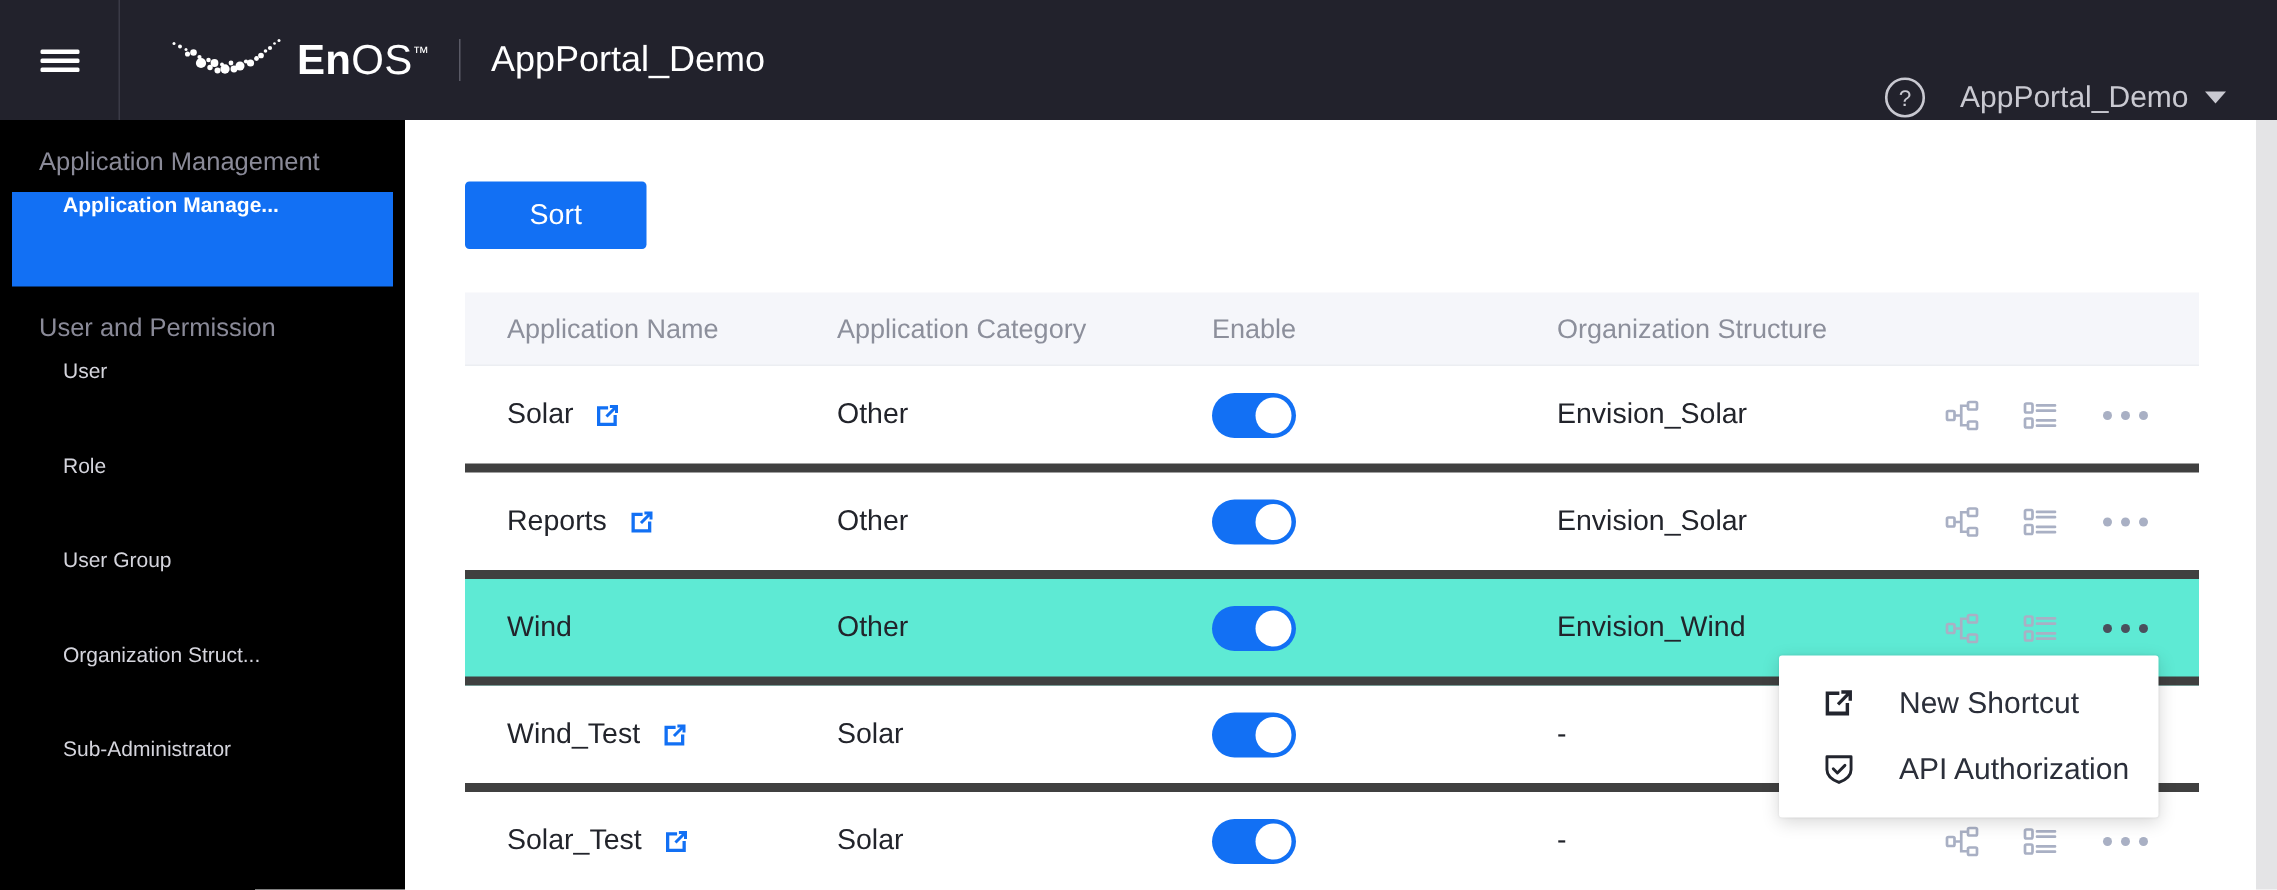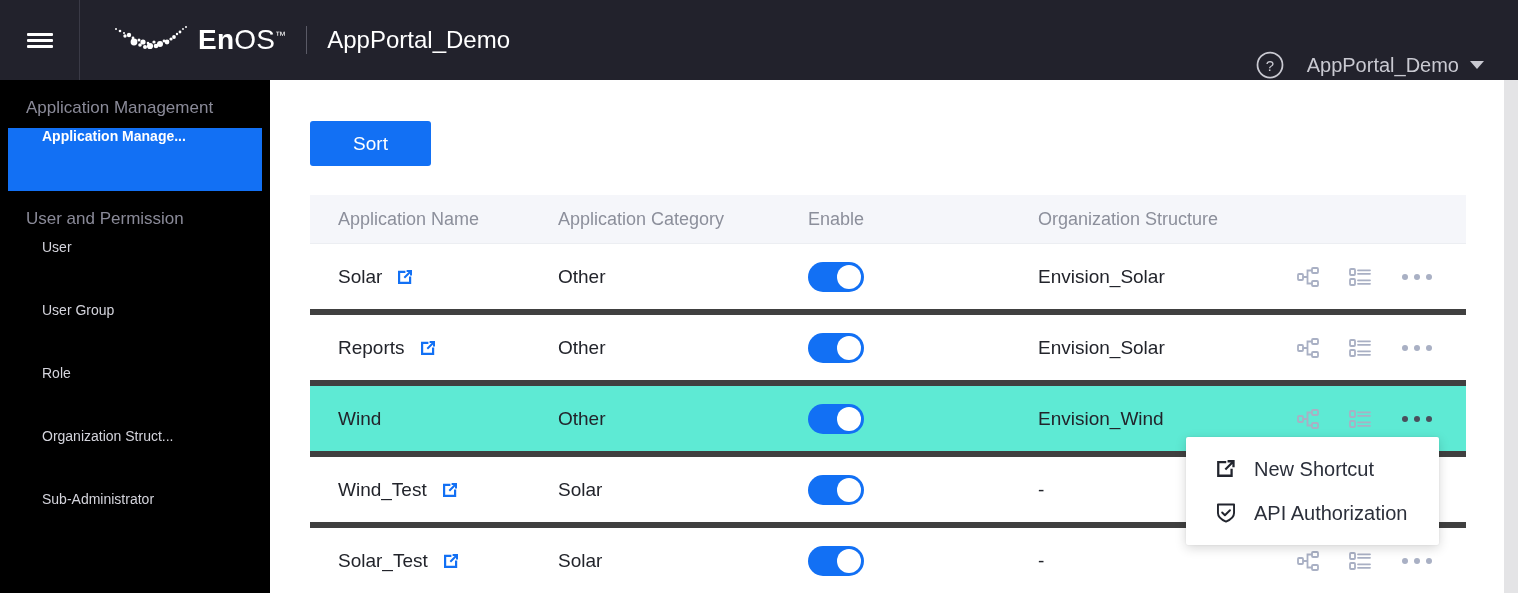--- a/index.html
+++ b/index.html
@@ -146,21 +146,21 @@
   #row-menu {
     position: absolute; left: 1186px; top: 437px;
     width: 253px; height: 108px;
     background: #ffffff;
     box-shadow: 0 3px 12px rgba(0,0,0,.16), 0 0 2px rgba(0,0,0,.08);
     border-radius: 2px;
     padding: 10px 0;
     z-index: 40;
   }
   .menu-item {
-    height: 44px; display: flex; align-items: center; gap: 16px;
+    height: 44px; display: flex; align-items: center; gap: 28px;
     padding-left: 28px; color: #2b2f3a; font-size: 20px;
     cursor: pointer; white-space: nowrap;
   }
 
   
   #scrollbar-track {
     position: absolute; right: 0; top: 80px;
     width: 14px; height: 513px;
     background: #e4e4e6;
   }
@@ -230,24 +230,24 @@
   <div class="nav-group-title">Application Management</div>
   <div class="nav-item active">
     <span>Application Manage...</span>
   </div>
 
   <div class="nav-group-title">User and Permission</div>
   <div class="nav-item">
     <span>User</span>
   </div>
   <div class="nav-item">
+    <span>Role</span>
+  </div>
+  <div class="nav-item">
     <span>User Group</span>
-  </div>
-  <div class="nav-item">
-    <span>Role</span>
   </div>
   <div class="nav-item">
     <span>Organization Struct...</span>
   </div>
   <div class="nav-item">
     <span>Sub-Administrator</span>
   </div>
 </div>
 
 <div id="content">

